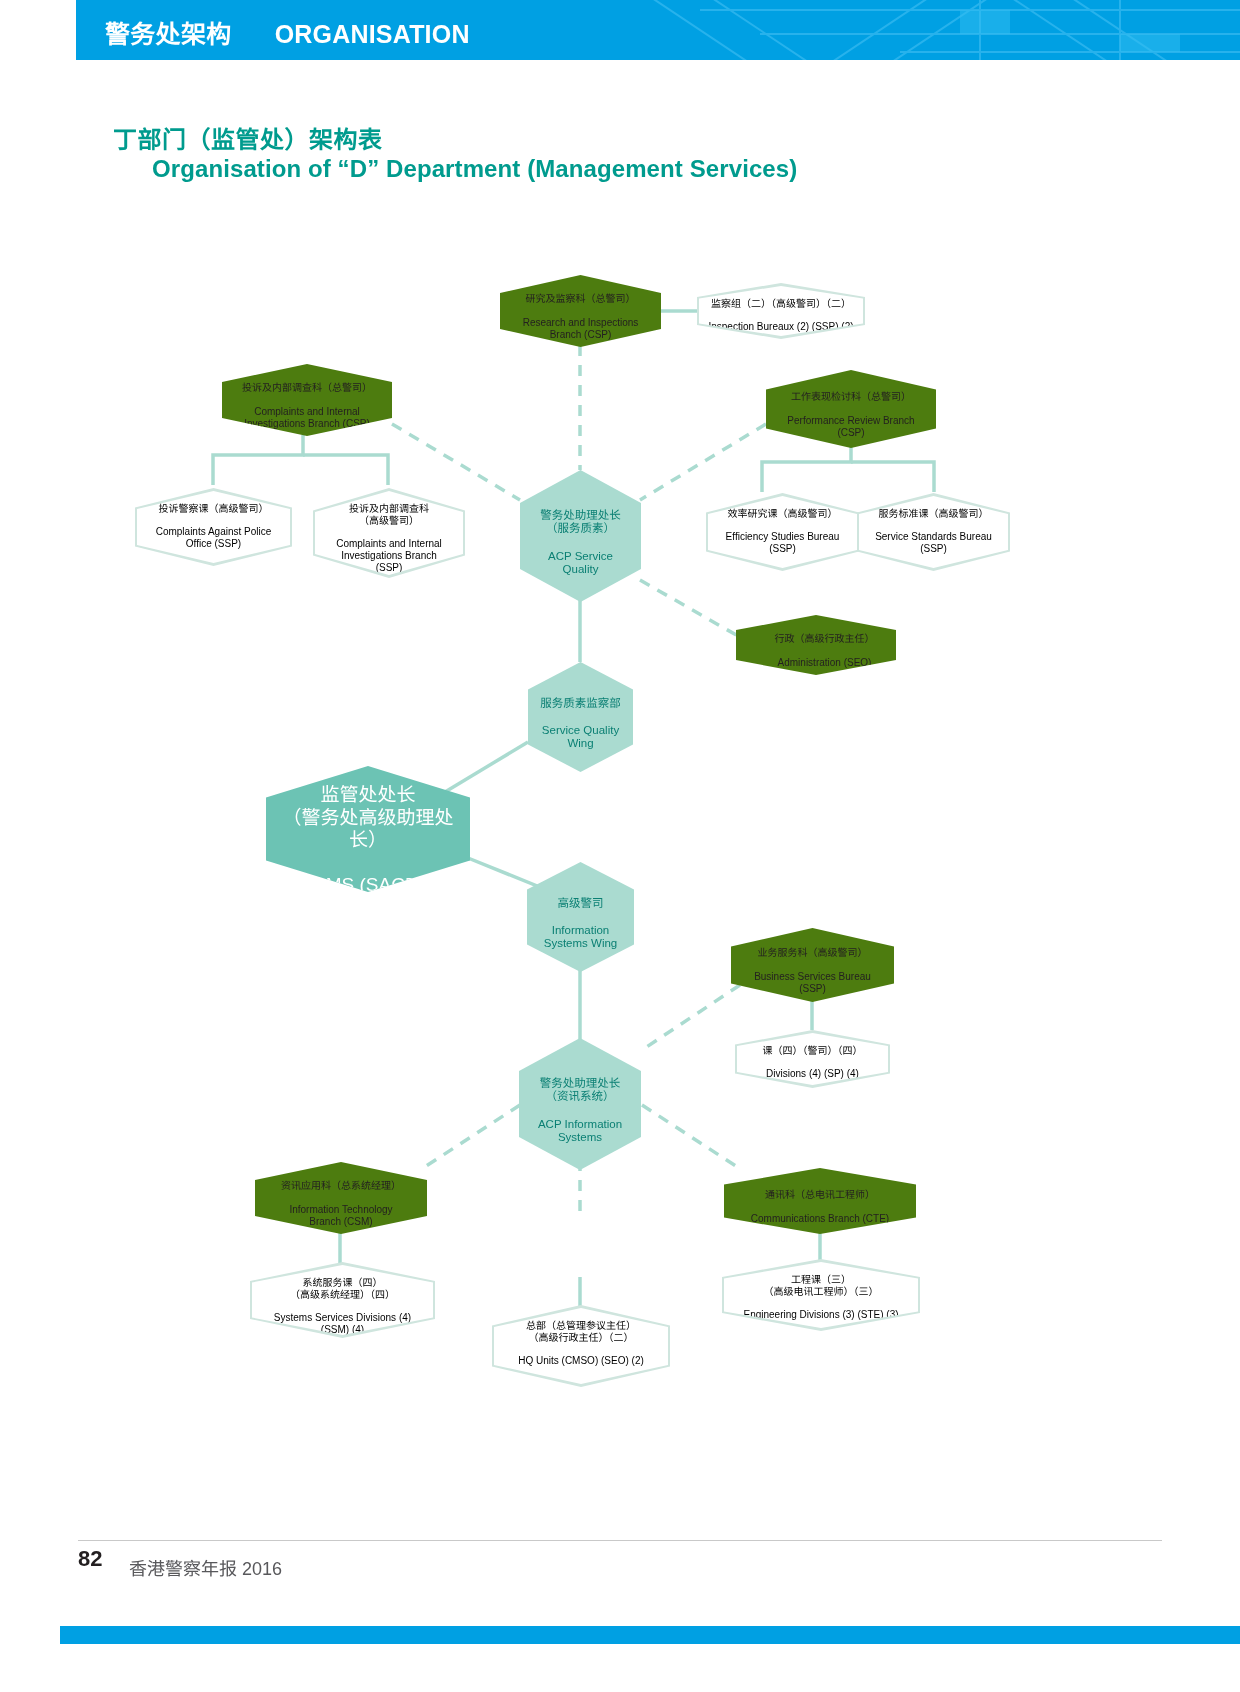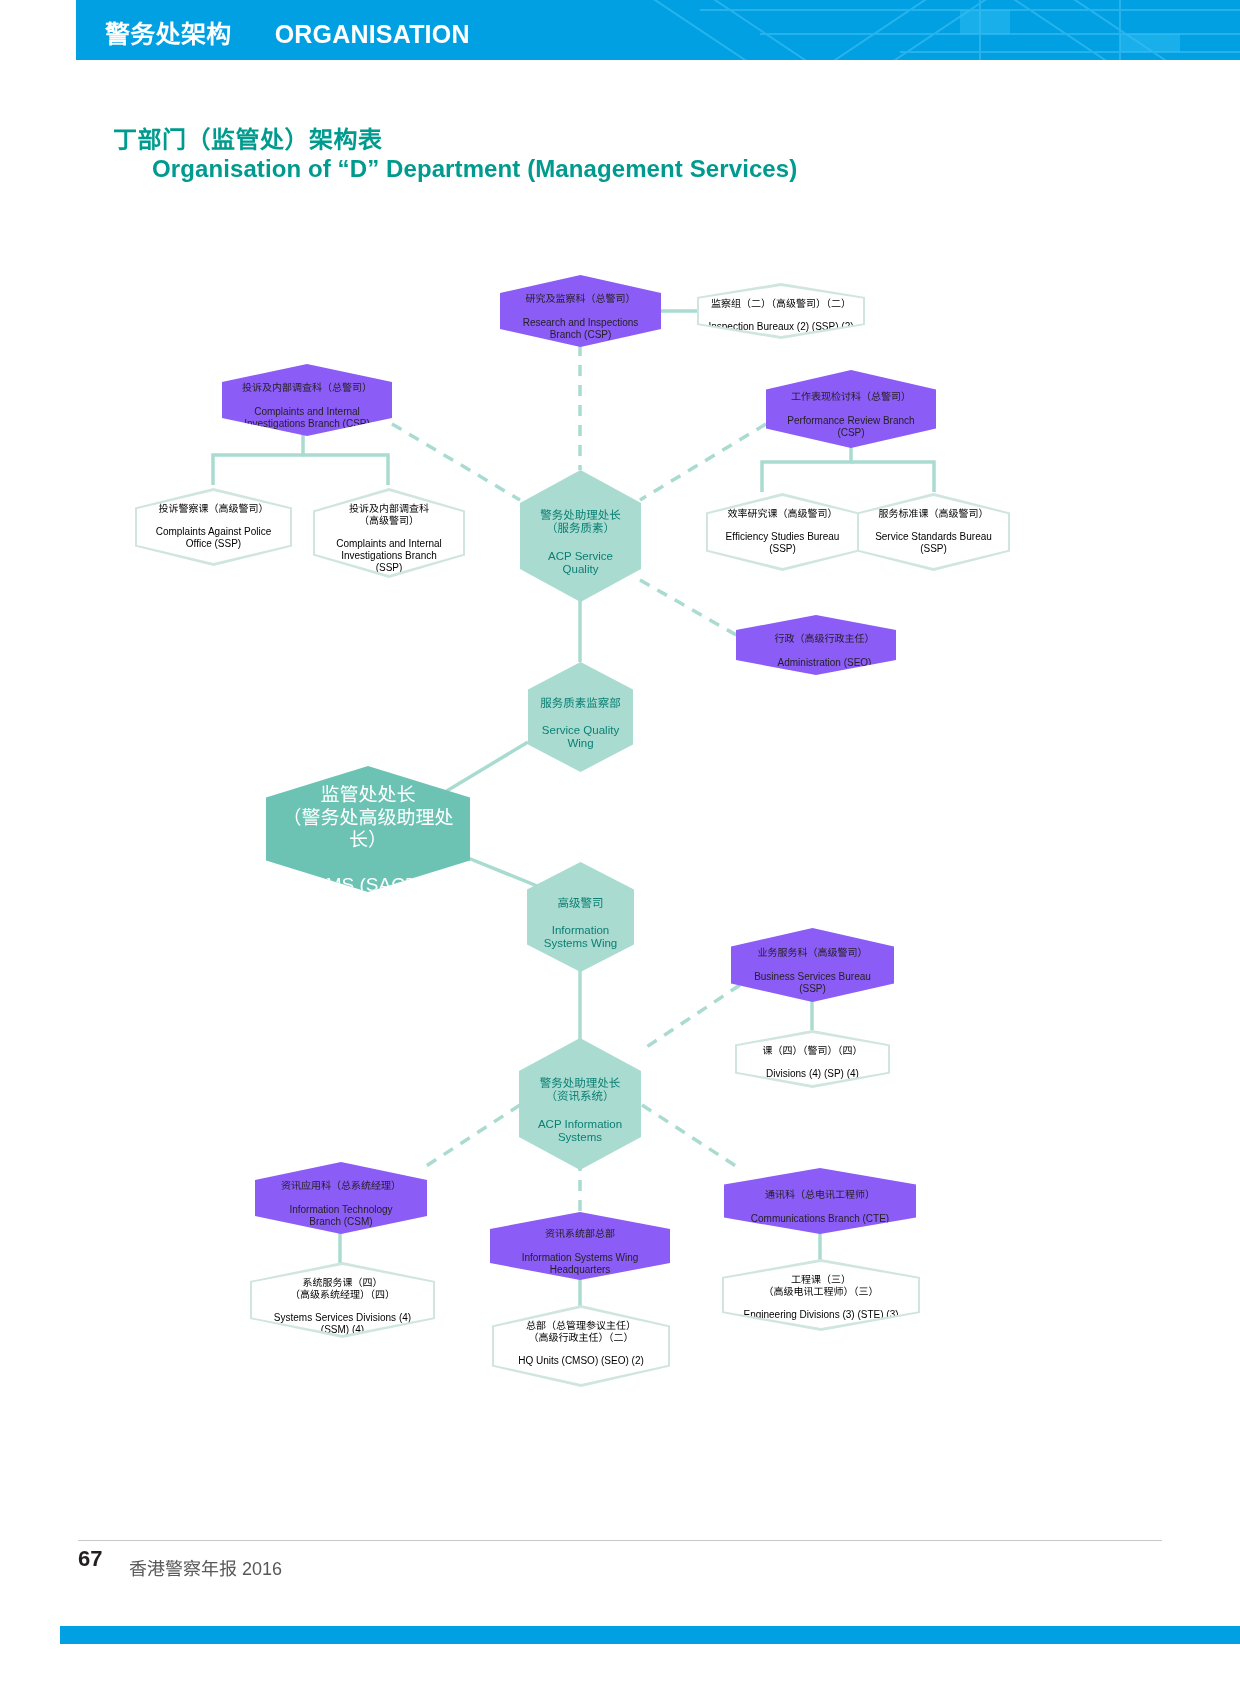--- a/index.html
+++ b/index.html
@@ -50,21 +50,21 @@
     display:flex;align-items:center;justify-content:center;
     text-align:center;
     box-sizing:border-box;
     -webkit-clip-path:polygon(50% 0%,100% 25%,100% 75%,50% 100%,0% 75%,0% 25%);
     clip-path:polygon(50% 0%,100% 25%,100% 75%,50% 100%,0% 75%,0% 25%);
     line-height:1.18;
   }
   .hex .lbl{padding:0 6px;display:block;white-space:pre-line;}
 
   
-  .hex.fill-pale{background:#8b5cf6;color:#231f20;}
+  .hex.fill-pale{background:#4d7c0f;color:#231f20;}
   .hex.fill-mid{background:#aadbd0;color:#0a7f73;}
   .hex.fill-deep{background:#6cc3b4;color:#ffffff;}
   .hex.outline-wrap{background:#cfe5de;}
   .hex.outline-wrap .inner{
     position:absolute;left:2px;top:3px;width:calc(100% - 4px);height:calc(100% - 6px);
     background:#ffffff;
     -webkit-clip-path:polygon(50% 0%,100% 25%,100% 75%,50% 100%,0% 75%,0% 25%);
     clip-path:polygon(50% 0%,100% 25%,100% 75%,50% 100%,0% 75%,0% 25%);
     display:flex;align-items:flex-start;justify-content:center;
   }
@@ -316,27 +316,20 @@
     </span>
   </div>
 
   <div class="hex fill-pale t-small" style="left:724px;top:1168px;width:192px;height:66px;">
     <span class="lbl">
       <span>通讯科（总电讯工程师）</span><br>
       <span>Communications Branch (CTE)</span>
     </span>
   </div>
 
-  <div class="hex fill-pale t-small" style="left:490px;top:1212px;width:180px;height:68px;">
-    <span class="lbl">
-      <span>资讯系统部总部</span><br>
-      <span>Information Systems Wing
-Headquarters</span>
-    </span>
-  </div>
 
   <div class="hex outline-wrap t-small" style="left:250px;top:1262px;width:185px;height:76px;">
     <span class="inner">
         <span class="lbl">
       <span>系统服务课（四）
 （高级系统经理）（四）</span><br>
       <span>Systems Services Divisions (4)
 (SSM) (4)</span>
     </span>
       </span>
@@ -358,17 +351,17 @@
       <span>总部（总管理参议主任）
 （高级行政主任）（二）</span><br>
       <span>HQ Units (CMSO) (SEO) (2)</span>
     </span>
       </span>
   </div>
 
 </div>
 
 <div class="footer-rule"></div>
-<div class="footer-page">67</div>
+<div class="footer-page">82</div>
 <div class="footer-text">香港警察年报 2016</div>
 <div class="footer-bar">
   <div class="cap"></div>
 </div>
 
 </body></html>

